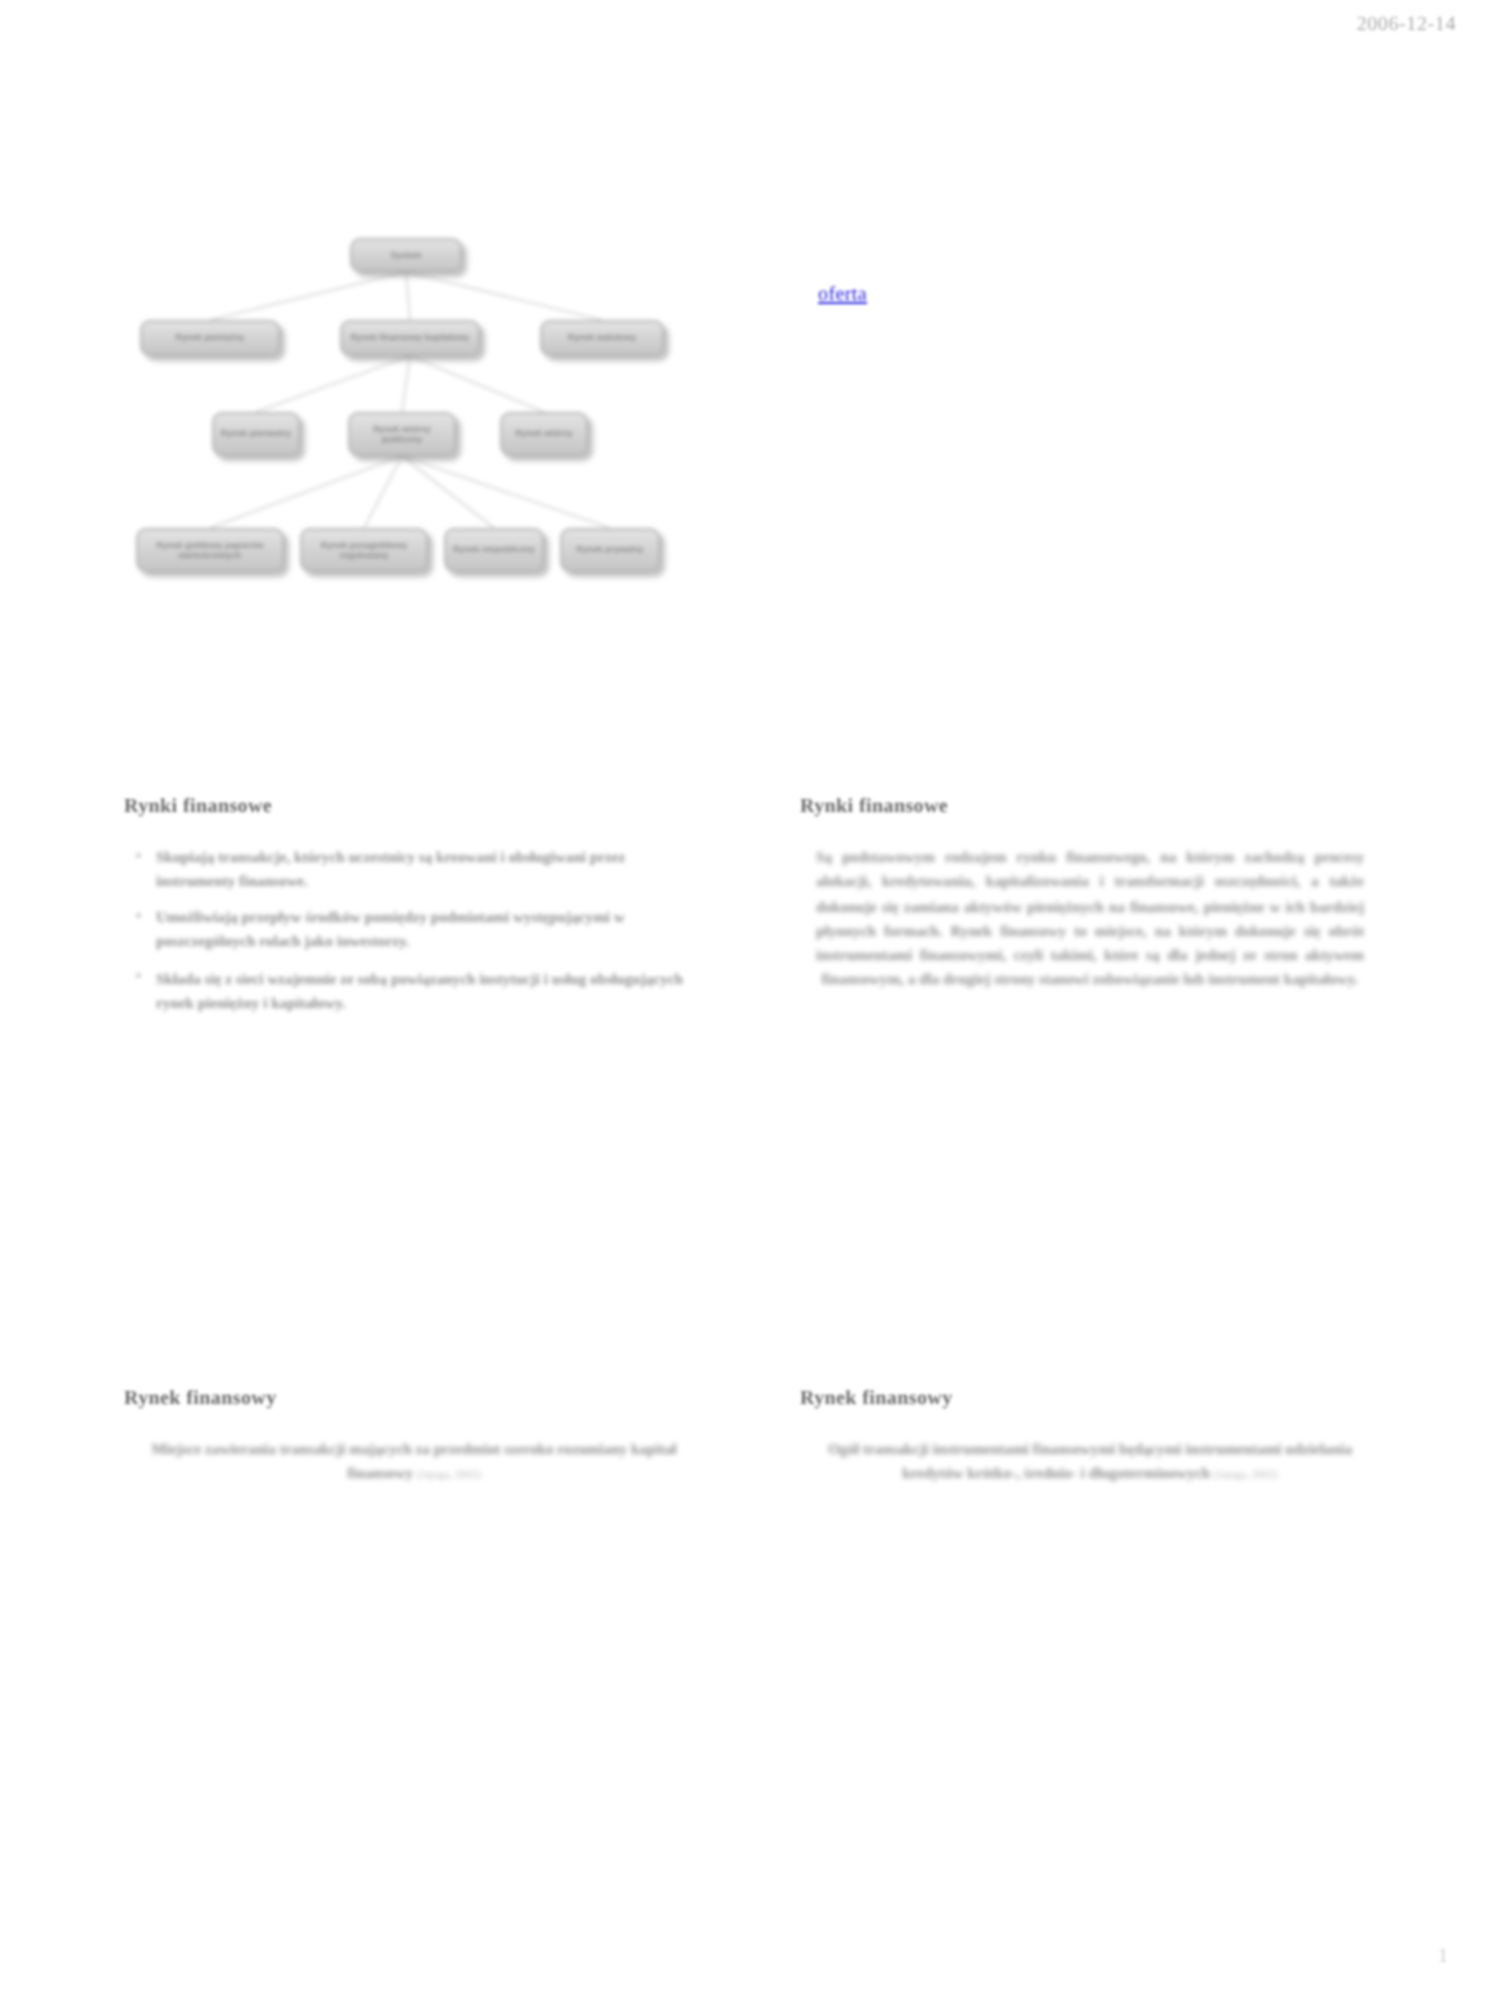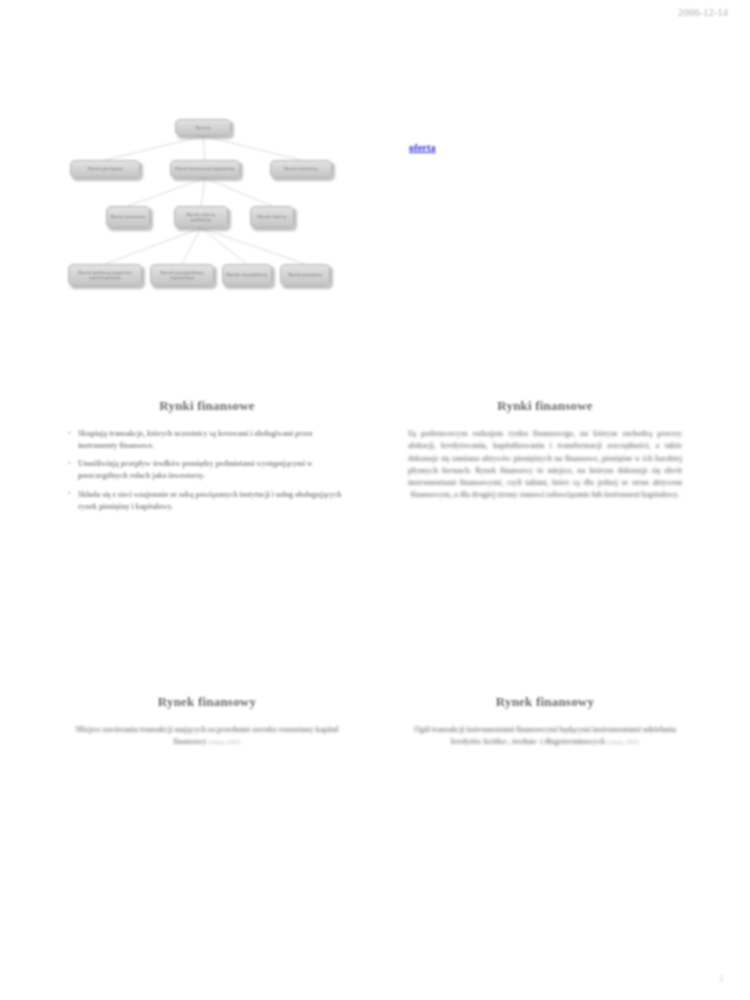--- a/index.html
+++ b/index.html
@@ -92,36 +92,35 @@
     text-align: center;
     font-weight: bold;
     font-size: 10.5px;
     color: #6e6e6e;
     letter-spacing: 0.2px;
   }
   .title-block .link {
     margin-top: 24px;
     margin-left: 9px;
     font-size: 10px;
-    font-weight: bold;
+    font-weight: normal;
     color: #2a22e0;
     text-decoration: underline;
     display: inline-block;
     letter-spacing: 0.2px;
   }
 
   
   .section {
     position: absolute;
     width: 290px;
   }
   .section .sec-title {
-    text-align: center;
-    font-weight: bold;
-    font-size: 13px;
+    font-weight: bold;
+    font-size: 10px;
     color: #6a6a6a;
     margin-bottom: 14px;
     letter-spacing: 0.2px;
   }
   .sec-body {
     font-size: 7.6px;
     line-height: 1.62;
     color: #8f8f8f;
   }
   .sec-body.justified {

